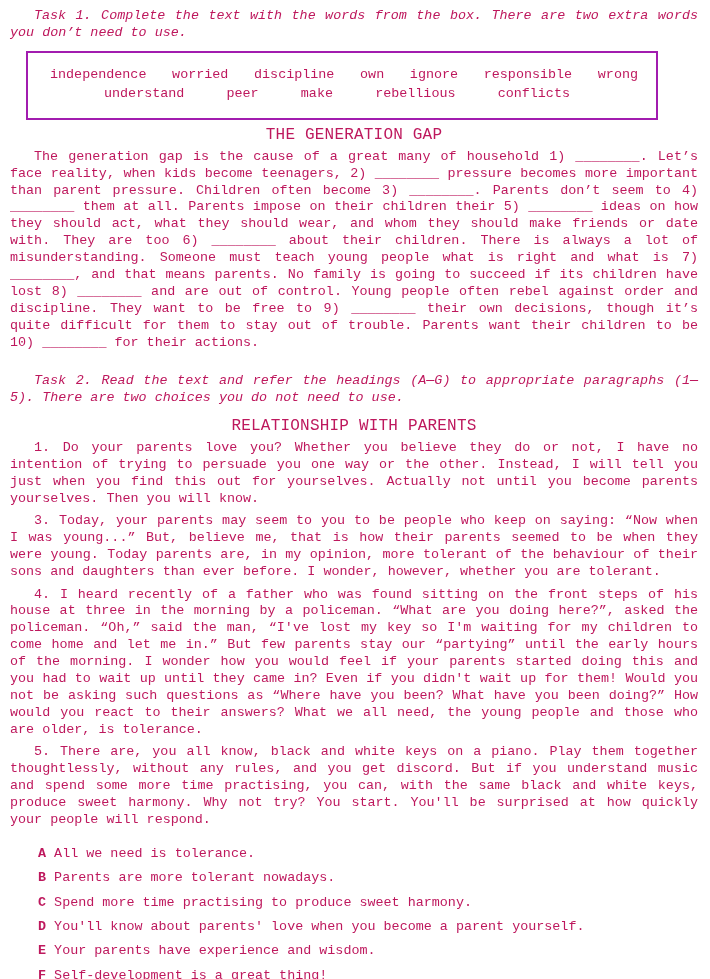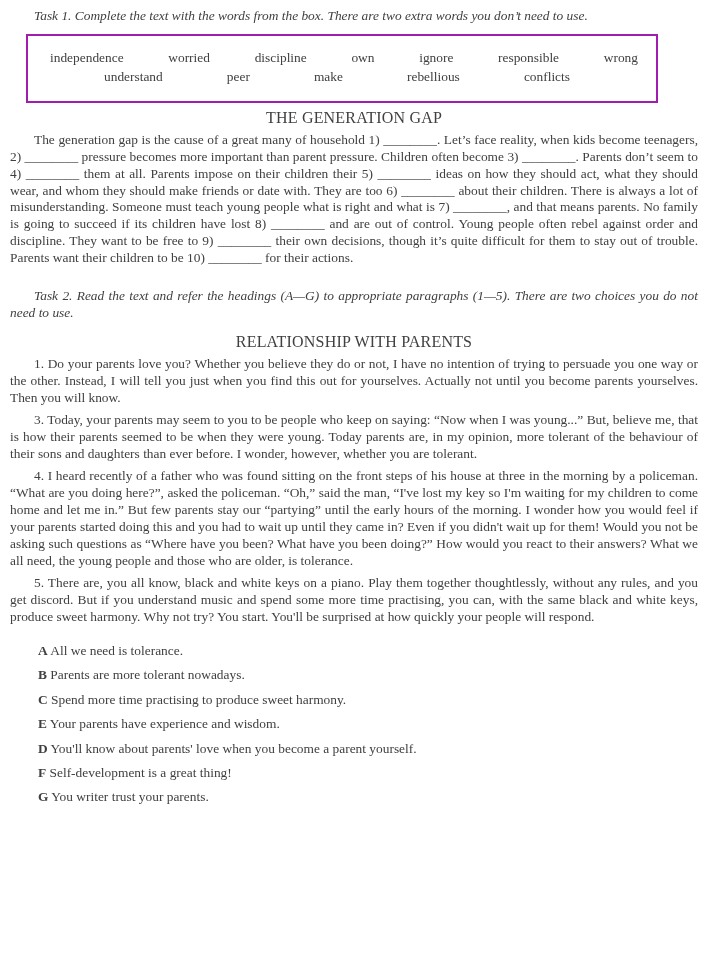--- a/index.html
+++ b/index.html
@@ -8,24 +8,24 @@
     background: #ffffff;
     width: 710px;
     height: 979px;
     overflow: hidden;
   }
   .page {
     box-sizing: border-box;
     width: 710px;
     height: 979px;
     padding: 5px 12px 0 10px;
-    font-family: Liberation Serif, serif;
+    font-family: Liberation Mono, monospace;
     font-size: 13.4px;
     line-height: 16.9px;
-    color: #404040;
+    color: #be185d;
   }
   .instr {
     font-style: italic;
     text-align: justify;
     text-indent: 24px;
     margin: 3px 0 0 0;
   }
   .instr2 {
     margin-top: 21px;
     margin-bottom: 12px;
@@ -97,19 +97,19 @@
 
   <p class="body-p">1. Do your parents love you? Whether you believe they do or not, I have no intention of trying to persuade you one way or the other. Instead, I will tell you just when you find this out for yourselves. Actually not until you become parents yourselves. Then you will know.</p>
   <p class="body-p">3. Today, your parents may seem to you to be people who keep on saying: “Now when I was young...” But, believe me, that is how their parents seemed to be when they were young. Today parents are, in my opinion, more tolerant of the behaviour of their sons and daughters than ever before. I wonder, however, whether you are tolerant.</p>
   <p class="body-p">4. I heard recently of a father who was found sitting on the front steps of his house at three in the morning by a policeman. “What are you doing here?”, asked the policeman. “Oh,” said the man, “I've lost my key so I'm waiting for my children to come home and let me in.” But few parents stay our “partying” until the early hours of the morning. I wonder how you would feel if your parents started doing this and you had to wait up until they came in? Even if you didn't wait up for them! Would you not be asking such questions as “Where have you been? What have you been doing?” How would you react to their answers? What we all need, the young people and those who are older, is tolerance.</p>
   <p class="body-p">5. There are, you all know, black and white keys on a piano. Play them together thoughtlessly, without any rules, and you get discord. But if you understand music and spend some more time practising, you can, with the same black and white keys, produce sweet harmony. Why not try? You start. You'll be surprised at how quickly your people will respond.</p>
 
   <div class="headings">
     <p class="heading-item"><b class="hl">A</b> <span>All we need is tolerance.</span></p>
     <p class="heading-item"><b class="hl">B</b> <span>Parents are more tolerant nowadays.</span></p>
     <p class="heading-item"><b class="hl">C</b> <span>Spend more time practising to produce sweet harmony.</span></p>
+    <p class="heading-item"><b class="hl">D</b> <span>You'll know about parents' love when you become a parent yourself.</span></p>
     <p class="heading-item"><b class="hl">E</b> <span>Your parents have experience and wisdom.</span></p>
-    <p class="heading-item"><b class="hl">D</b> <span>You'll know about parents' love when you become a parent yourself.</span></p>
     <p class="heading-item"><b class="hl">F</b> <span>Self-development is a great thing!</span></p>
     <p class="heading-item"><b class="hl">G</b> <span>You writer trust your parents.</span></p>
   </div>
 
 </div>
 
 </body></html>

